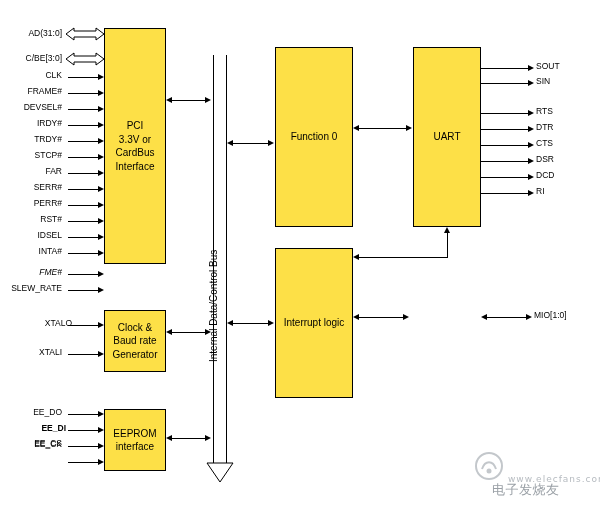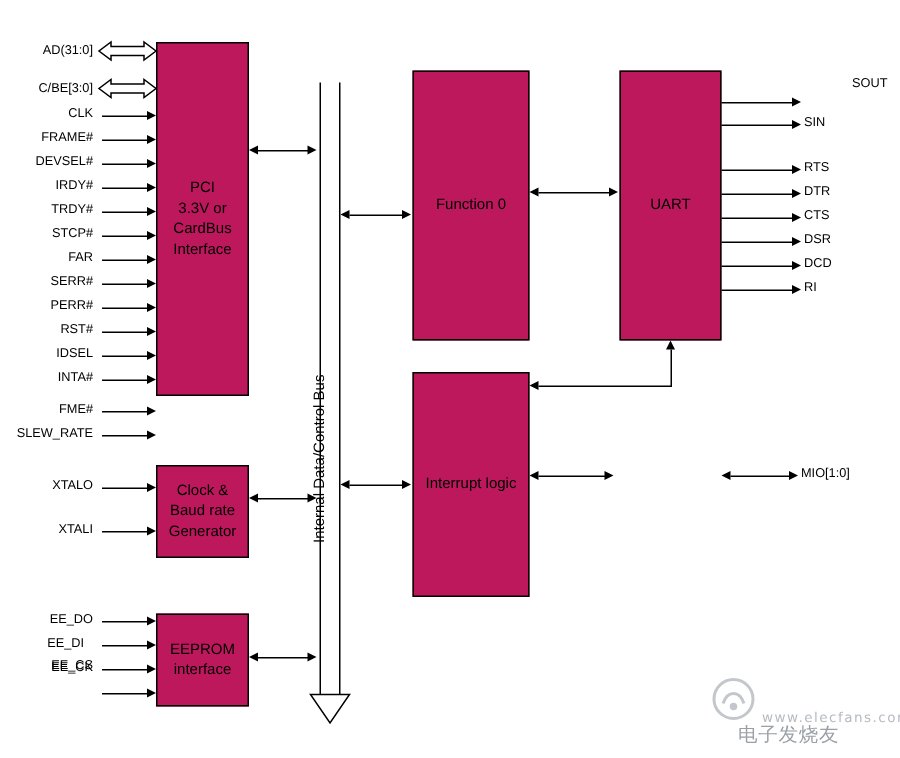--- a/index.html
+++ b/index.html
@@ -11,21 +11,21 @@
     position: relative;
     width: 600px;
     height: 505px;
     background: #ffffff;
     font-family: "Liberation Sans", sans-serif;
     overflow: hidden;
   }
   .box {
     position: absolute;
     border: 1px solid #000000;
-    background: #be185d;
+    background: #fde047;
     box-sizing: border-box;
     display: flex;
     align-items: center;
     justify-content: center;
     text-align: center;
     font-size: 10px;
     color: #000000;
     line-height: 1.35;
     white-space: pre-line;
   }
@@ -175,29 +175,29 @@
   <div class="arrow r" style="left:98px; top:217.5px;"></div>
 
   <div class="sig left" style="left:10px; top:230px; width:52px;">IDSEL</div>
   <div class="line hline" style="left:68px; top:237px; width:31px;"></div>
   <div class="arrow r" style="left:98px; top:233.5px;"></div>
 
   <div class="sig left" style="left:10px; top:246px; width:52px;">INTA#</div>
   <div class="line hline" style="left:68px; top:253px; width:31px;"></div>
   <div class="arrow r" style="left:98px; top:249.5px;"></div>
 
-  <div class="sig left" style="left:10px; top:267px; width:52px;">FME#</div>
+  <div class="sig left" style="left:10px; top:267px; width:52px;font-style:italic;">FME#</div>
   <div class="line hline" style="left:68px; top:274px; width:31px;"></div>
   <div class="arrow r" style="left:98px; top:270.5px;"></div>
 
   <div class="sig left" style="left:2px; top:283px; width:60px;">SLEW_RATE</div>
   <div class="line hline" style="left:68px; top:290px; width:31px;"></div>
   <div class="arrow r" style="left:98px; top:286.5px;"></div>
 
-  <div class="sig right" style="left:536px; top:50px;margin-left:32px;">SOUT</div>
+  <div class="sig right" style="left:536px; top:61px;">SOUT</div>
   <div class="line hline" style="left:481px; top:68px; width:48px;"></div>
   <div class="arrow r" style="left:528px; top:64.5px;"></div>
 
   <div class="sig right" style="left:536px; top:76px;">SIN</div>
   <div class="line hline" style="left:481px; top:83px; width:48px;"></div>
   <div class="arrow r" style="left:528px; top:79.5px;"></div>
 
   <div class="sig right" style="left:536px; top:106px;">RTS</div>
   <div class="line hline" style="left:481px; top:113px; width:48px;"></div>
   <div class="arrow r" style="left:528px; top:109.5px;"></div>
@@ -220,33 +220,33 @@
 
   <div class="sig right" style="left:536px; top:186px;">RI</div>
   <div class="line hline" style="left:481px; top:193px; width:48px;"></div>
   <div class="arrow r" style="left:528px; top:189.5px;"></div>
 
   <div class="sig right" style="left:534px; top:310px;">MIO[1:0]</div>
   <div class="line hline" style="left:487px; top:317px; width:40px;"></div>
   <div class="arrow r" style="left:526px; top:313.5px;"></div>
   <div class="arrow l" style="left:481px; top:313.5px;"></div>
 
-  <div class="sig left" style="left:10px; top:318px; width:52px;">XTALO</div>
+  <div class="sig left" style="left:20px; top:318px; width:52px;">XTALO</div>
   <div class="line hline" style="left:68px; top:325px; width:31px;"></div>
   <div class="arrow r" style="left:98px; top:321.5px;"></div>
 
   <div class="sig left" style="left:10px; top:347px; width:52px;">XTALI</div>
   <div class="line hline" style="left:68px; top:354px; width:31px;"></div>
   <div class="arrow r" style="left:98px; top:350.5px;"></div>
 
   <div class="sig left" style="left:10px; top:407px; width:52px;">EE_DO</div>
   <div class="line hline" style="left:68px; top:414px; width:31px;"></div>
   <div class="arrow r" style="left:98px; top:410.5px;"></div>
 
-  <div class="sig left" style="left:4px; top:423px; width:52px;">EE_DI</div>
+  <div class="sig left" style="left:14px; top:423px; width:52px;font-weight:bold;">EE_DI</div>
   <div class="line hline" style="left:68px; top:430px; width:31px;"></div>
   <div class="arrow r" style="left:98px; top:426.5px;"></div>
 
   <div class="sig left" style="left:10px; top:439px; width:52px;">EE_CK</div>
   <div class="line hline" style="left:68px; top:446px; width:31px;"></div>
   <div class="arrow r" style="left:98px; top:442.5px;"></div>
 
   <div class="sig left" style="left:10px; top:438px; width:52px;">EE_CS</div>
   <div class="line hline" style="left:68px; top:462px; width:31px;"></div>
   <div class="arrow r" style="left:98px; top:458.5px;"></div>

